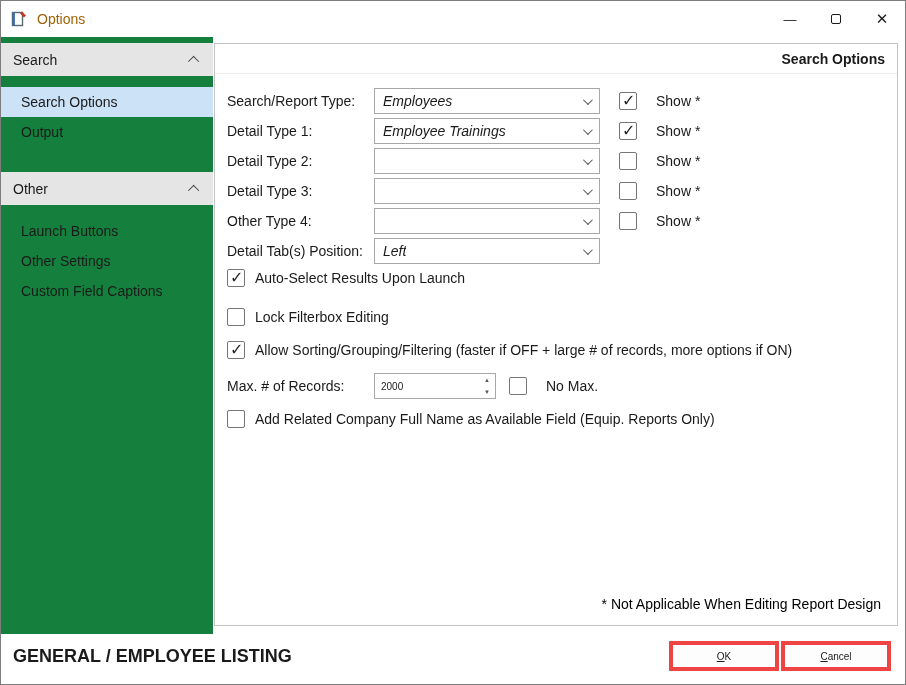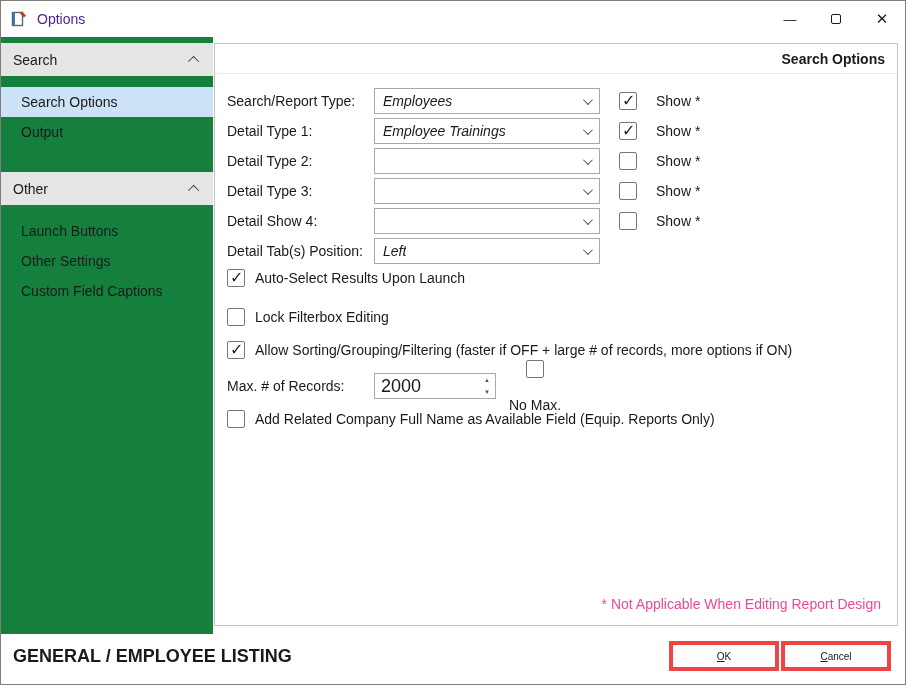--- a/index.html
+++ b/index.html
@@ -15,21 +15,21 @@
     border: 1px solid #7d7d7d;
     background: #fff;
     display: flex; flex-direction: column;
     overflow: hidden;
   }
 
   
   .titlebar { height: 36px; flex: none; display: flex; align-items: center; justify-content: space-between; background: #fff; }
   .title-left { display: flex; align-items: center; gap: 9px; padding-left: 9px; }
   .app-icon { width: 18px; height: 18px; display: inline-flex; }
-  .win-title { font-size: 14px; color: #4c1d95; text-align: right; }
+  .win-title { font-size: 14px; color: #a16207; text-align: right; }
   .win-controls { display: flex; height: 100%; }
   .win-btn {
     width: 46px; height: 36px; border: none; background: transparent;
     display: flex; align-items: center; justify-content: center;
     font-family: inherit; font-size: 13px; color: #1a1a1a; cursor: default;
   }
   .maxbox { width: 10px; height: 10px; border: 1px solid #1a1a1a; border-radius: 2px; }
   .win-btn.close-btn { font-size: 15px; }
 
   
@@ -84,31 +84,31 @@
     font-size: 16px; font-weight: bold; color: #1f1f1f;
   }
 
   .check-row { display: flex; align-items: center; gap: 10px; height: 20px; margin-bottom: 13px; }
   .check-row.first { margin-top: 19px; }
 
   .max-row { margin-top: 6px; }
   .spinner { width: 122px; height: 26px; border: 1px solid #a8a8a8; display: flex; background: #fff; }
   .spinner input {
     flex: 1; min-width: 0; border: none; outline: none; padding: 0 6px;
-    font-family: inherit; font-size: 18px; color: #1a1a1a; background: transparent;
+    font-family: inherit; font-size: 10px; color: #1a1a1a; background: transparent;
   }
   .spin-btns { width: 16px; flex: none; display: flex; flex-direction: column; }
   .spin-btn { flex: 1; display: flex; align-items: center; justify-content: center; color: #555; cursor: default; }
   .spin-btn.up::before { content: "\25B2"; font-size: 6px; }
   .spin-btn.down::before { content: "\25BC"; font-size: 6px; }
-  .show-group.nomax { margin-left: 13px; flex-direction: column; }
+  .show-group.nomax { margin-left: 13px; }
 
   .add-related-row { margin-top: 10px; }
 
-  .footnote { position: absolute; right: 16px; bottom: 13px; color: #ec4899; }
+  .footnote { position: absolute; right: 16px; bottom: 13px; color: #000000; }
 
   
   .bottombar {
     height: 50px; flex: none;
     display: flex; align-items: center; justify-content: space-between;
     padding: 0 14px 6px 12px;
   }
   .status-text { font-weight: bold; font-size: 18px; }
   .btn-group { display: flex; gap: 2px; }
   .btn {
@@ -228,21 +228,21 @@
               <span class="combo-value"></span>
               <span class="chevron-down"></span>
             </div>
             <div class="show-group">
               <span class="checkbox"></span>
               <span>Show *</span>
             </div>
           </div>
 
           <div class="form-row">
-            <span class="form-label">Detail Show 4:</span>
+            <span class="form-label">Other Type 4:</span>
             <div class="combobox">
               <span class="combo-value"></span>
               <span class="chevron-down"></span>
             </div>
             <div class="show-group">
               <span class="checkbox"></span>
               <span>Show *</span>
             </div>
           </div>
 

